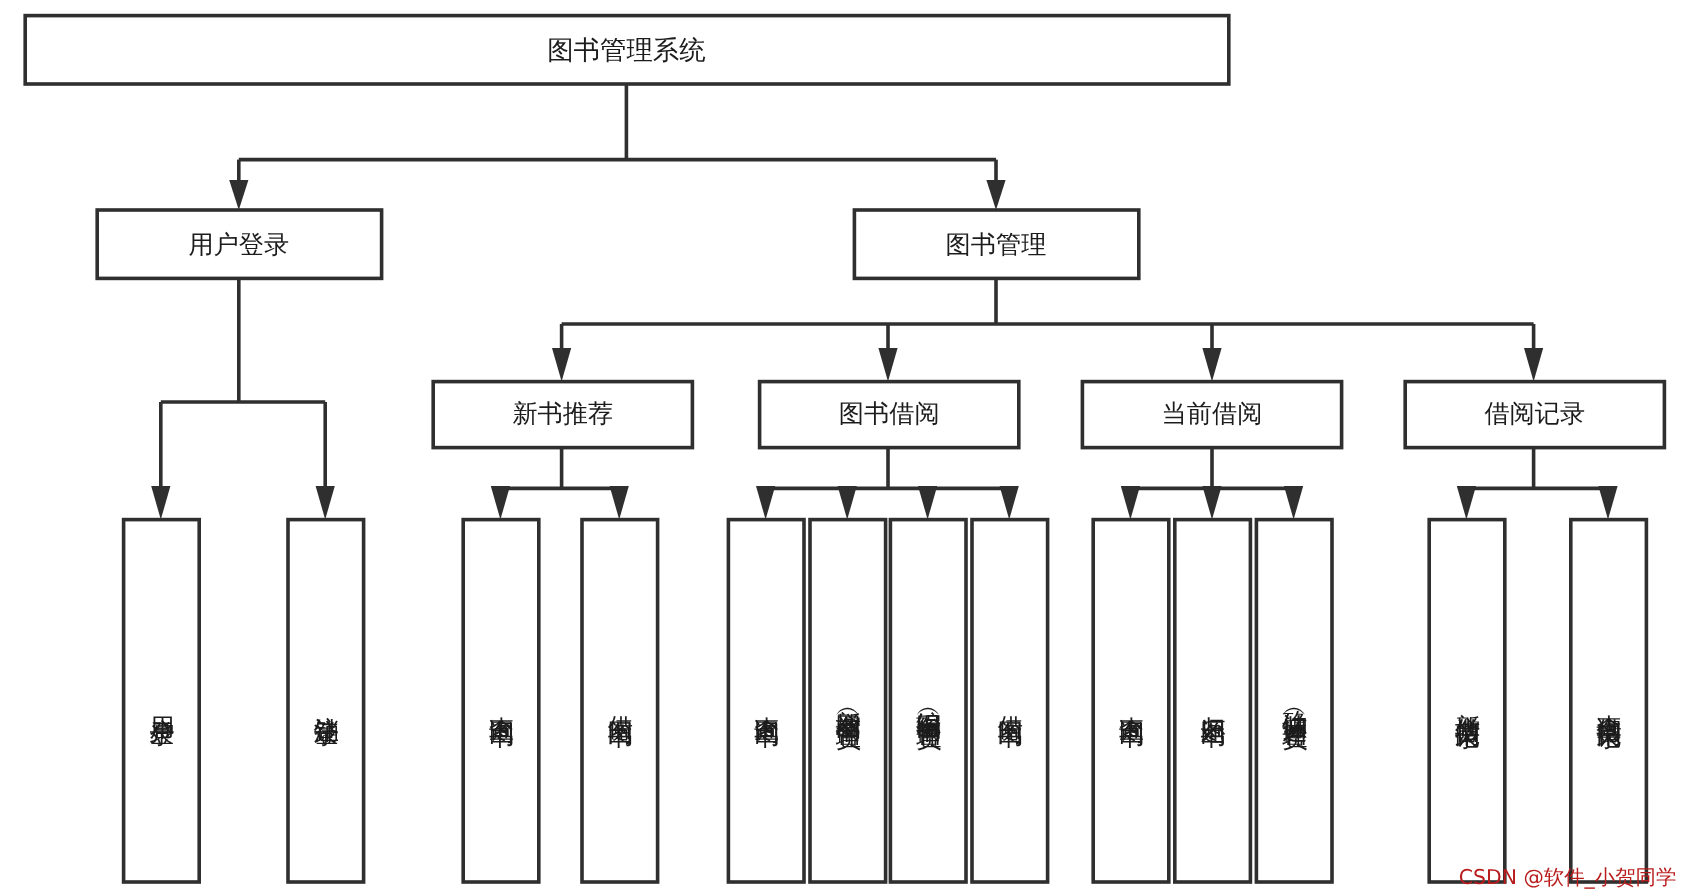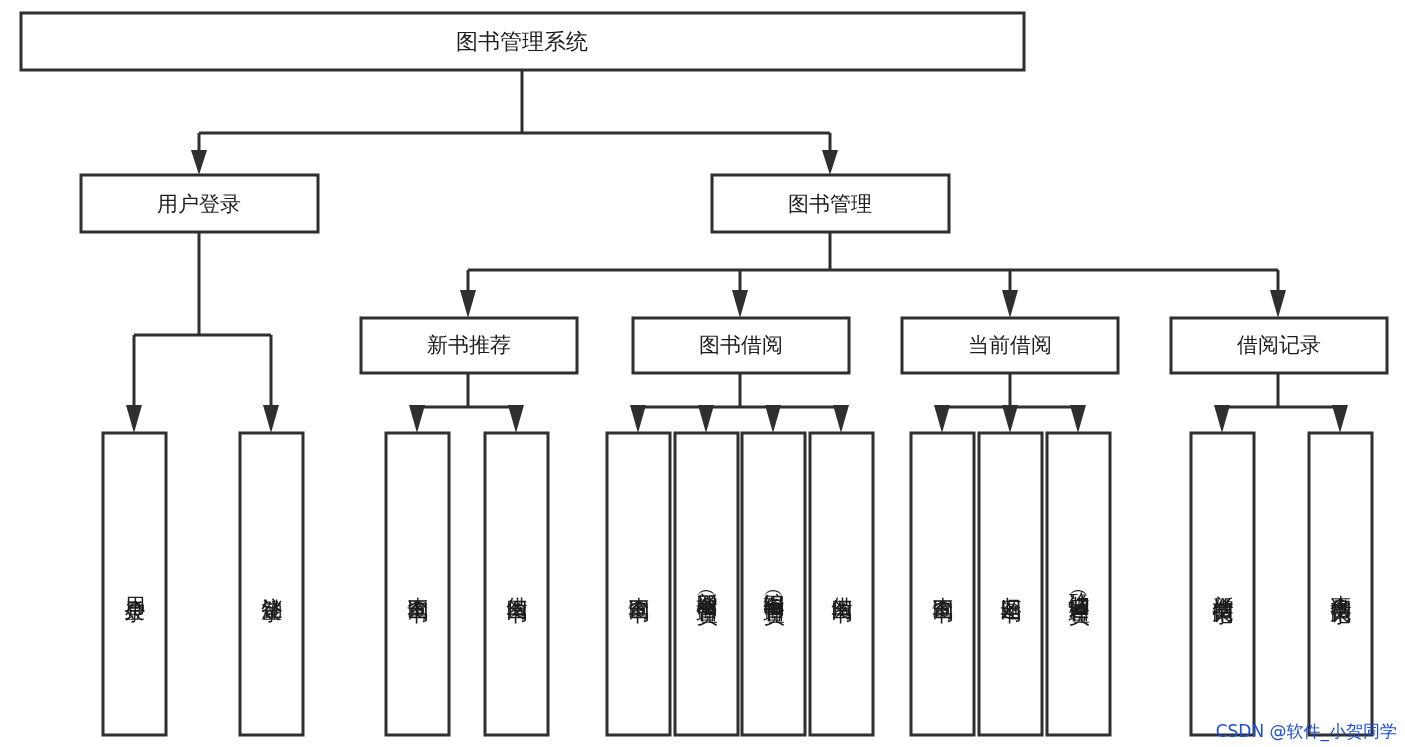--- a/index.html
+++ b/index.html
@@ -70,21 +70,21 @@
     justify-content: center;
     white-space: nowrap;
     pointer-events: none;
   }
   .watermark {
     position: absolute;
     right: 8px;
     bottom: 4px;
     font-family: "DejaVu Sans", "Liberation Sans", sans-serif;
     font-size: 17px;
-    color: #1d4ed8;
+    color: #b91c1c;
     white-space: nowrap;
   }
 </style>
 </head>
 <body>
 
 <div id="diagram-root">
 
   <svg class="diagram" viewBox="0 0 1405 747">
 

